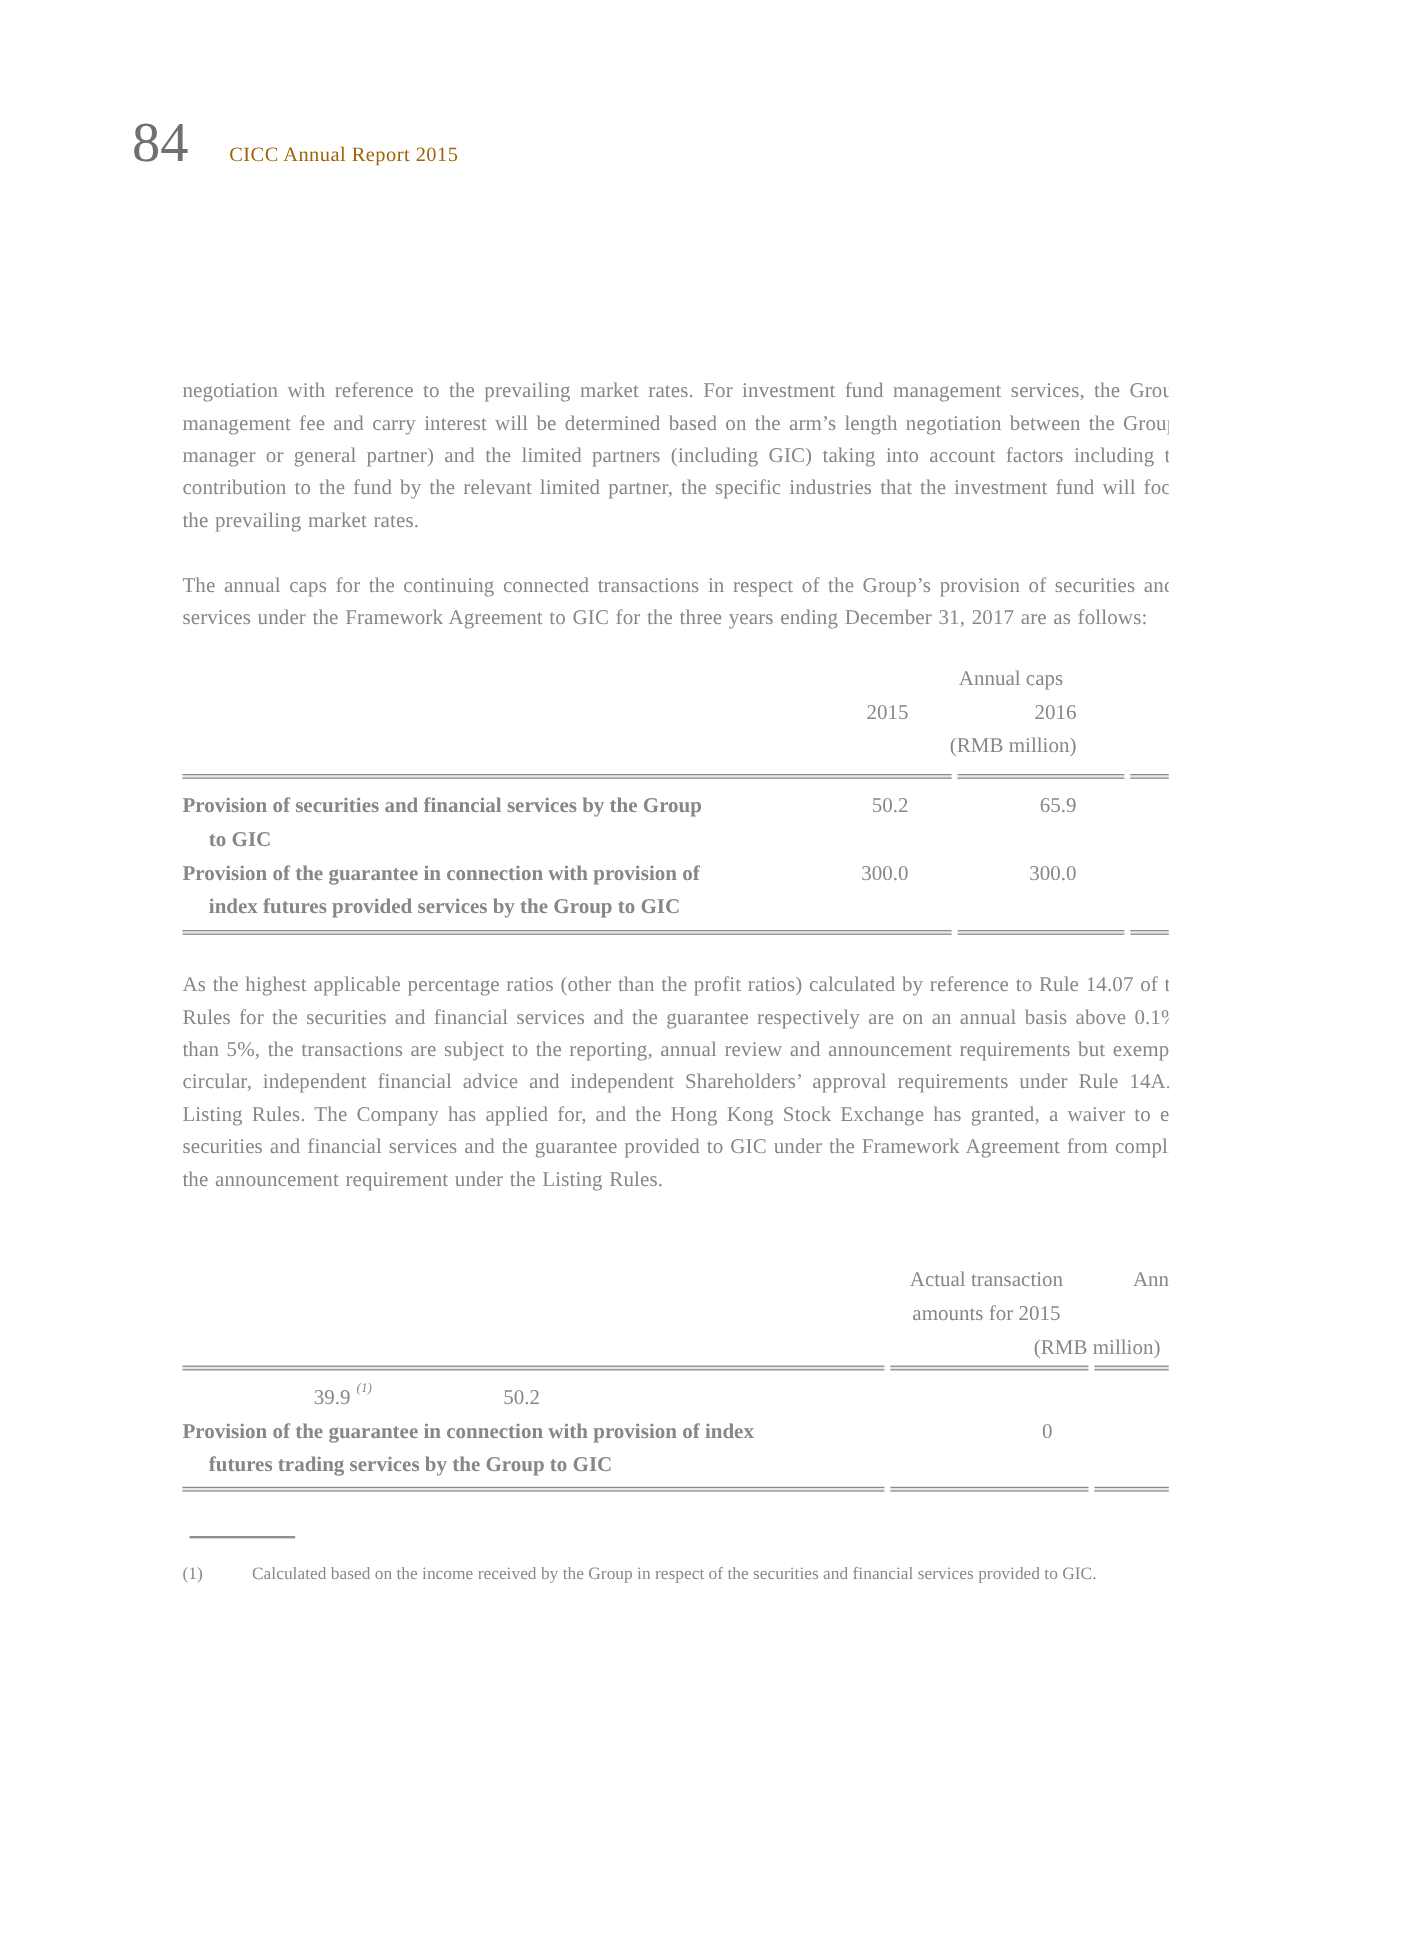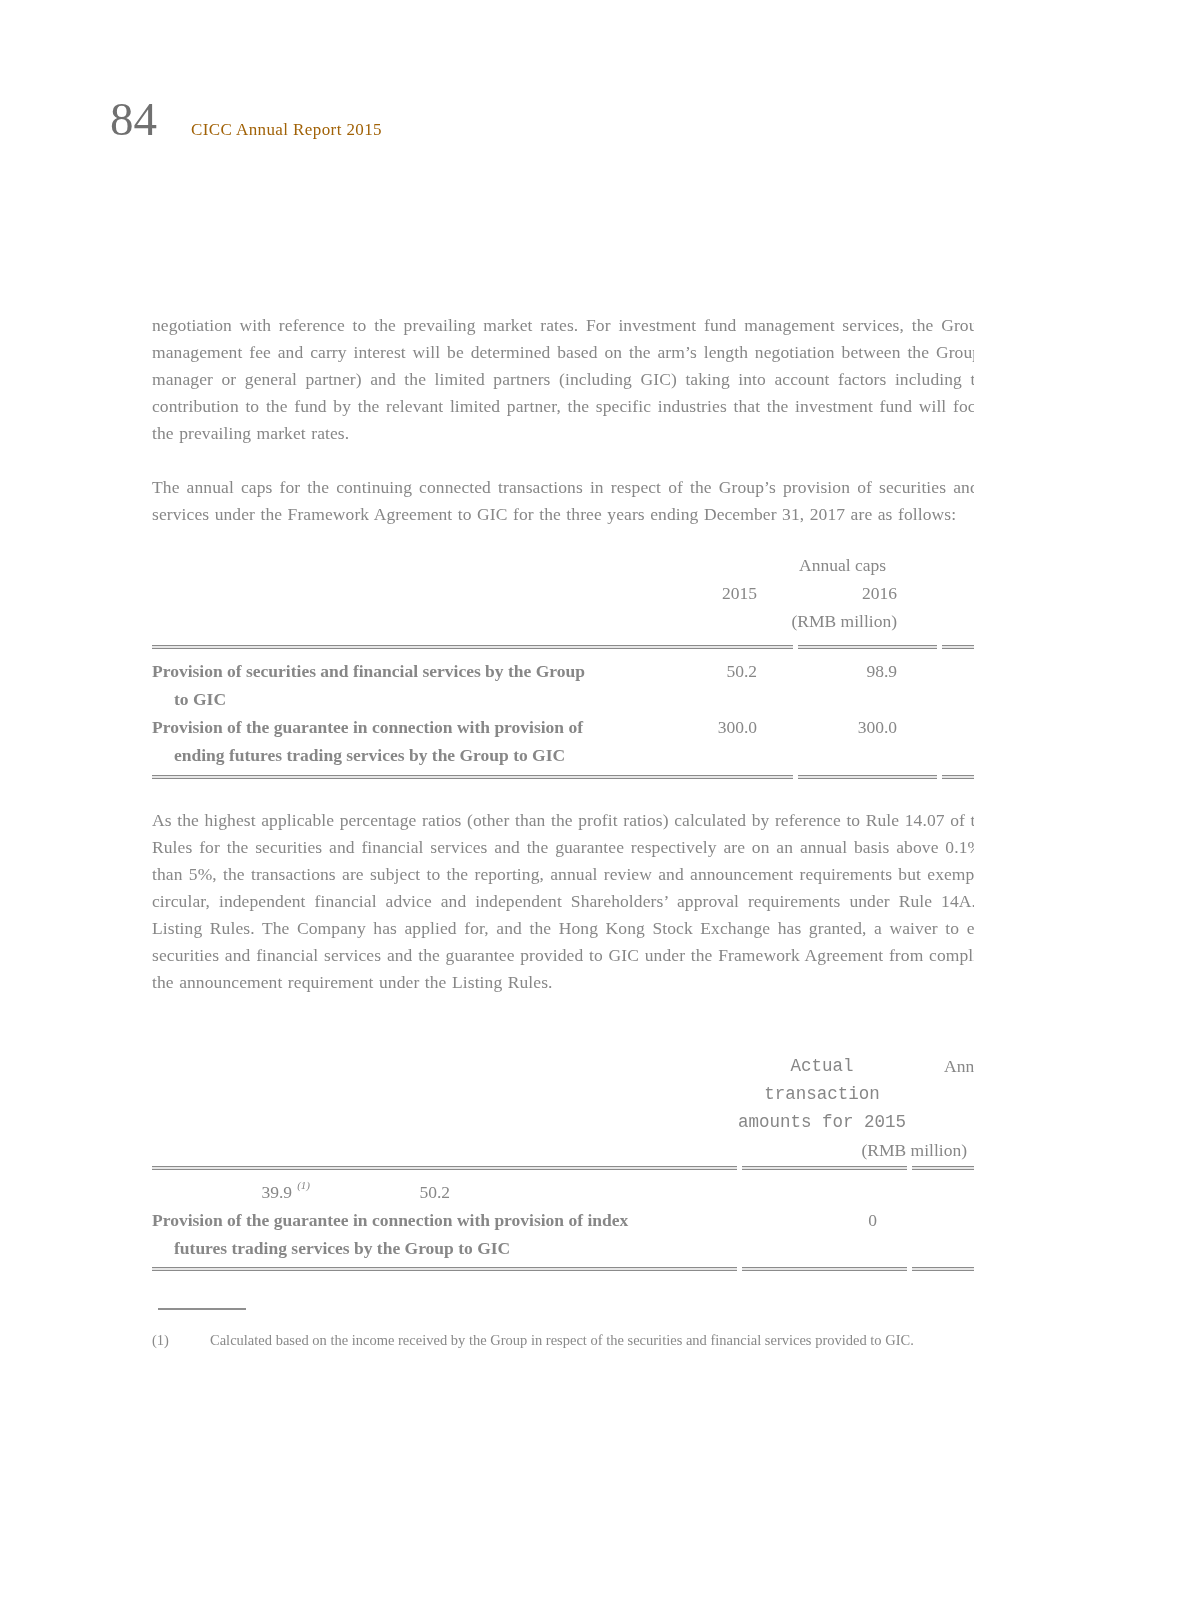--- a/index.html
+++ b/index.html
@@ -57,21 +57,21 @@
   .trow { display: flex; align-items: flex-start; }
   .c-desc { flex: 1 1 auto; font-weight: bold; }
   .indent { padding-left: 22px; }
   .num { text-align: right; }
   
   .c1 { width: 138px; padding-right: 36px; }
   .c2 { width: 144px; padding-right: 40px; }
   .c3 { width: 111px; padding-right: 13px; }
   
   .d1 { width: 170px; padding-right: 30px; position: relative; }
-  .d1h { width: 170px; text-align: center; font-family: Liberation Mono, monospace; }
+  .d1h { width: 170px; text-align: center; }
   .d2 { width: 141px; padding-right: 13px; }
   .fn-sup {
     position: absolute;
     right: 12px;
     top: 2px;
     font-size: 11px;
     font-style: italic;
     line-height: 1;
   }
   
@@ -136,27 +136,27 @@
         <span class="seg t1-s1" style="flex:1"></span>
         <span class="seg t1-s2"></span>
         <span class="seg t1-s3"></span>
       </div>
       <div class="trow body-row1">
         <div class="c-desc">
           <div>Provision of securities and financial services by the Group</div>
           <div class="indent">to GIC</div>
         </div>
         <div class="c1 num">50.2</div>
-        <div class="c2 num">98.9</div>
+        <div class="c2 num">65.9</div>
         <div class="c3 num">76.5</div>
       </div>
       <div class="trow">
         <div class="c-desc">
           <div>Provision of the guarantee in connection with provision of</div>
-          <div class="indent">ending futures trading services by the Group to GIC</div>
+          <div class="indent">index futures provided services by the Group to GIC</div>
         </div>
         <div class="c1 num">300.0</div>
         <div class="c2 num">300.0</div>
         <div class="c3 num">300.0</div>
       </div>
       <div class="rule rule-bottom">
         <span class="seg t1-s1" style="flex:1"></span>
         <span class="seg t1-s2"></span>
         <span class="seg t1-s3"></span>
       </div>

